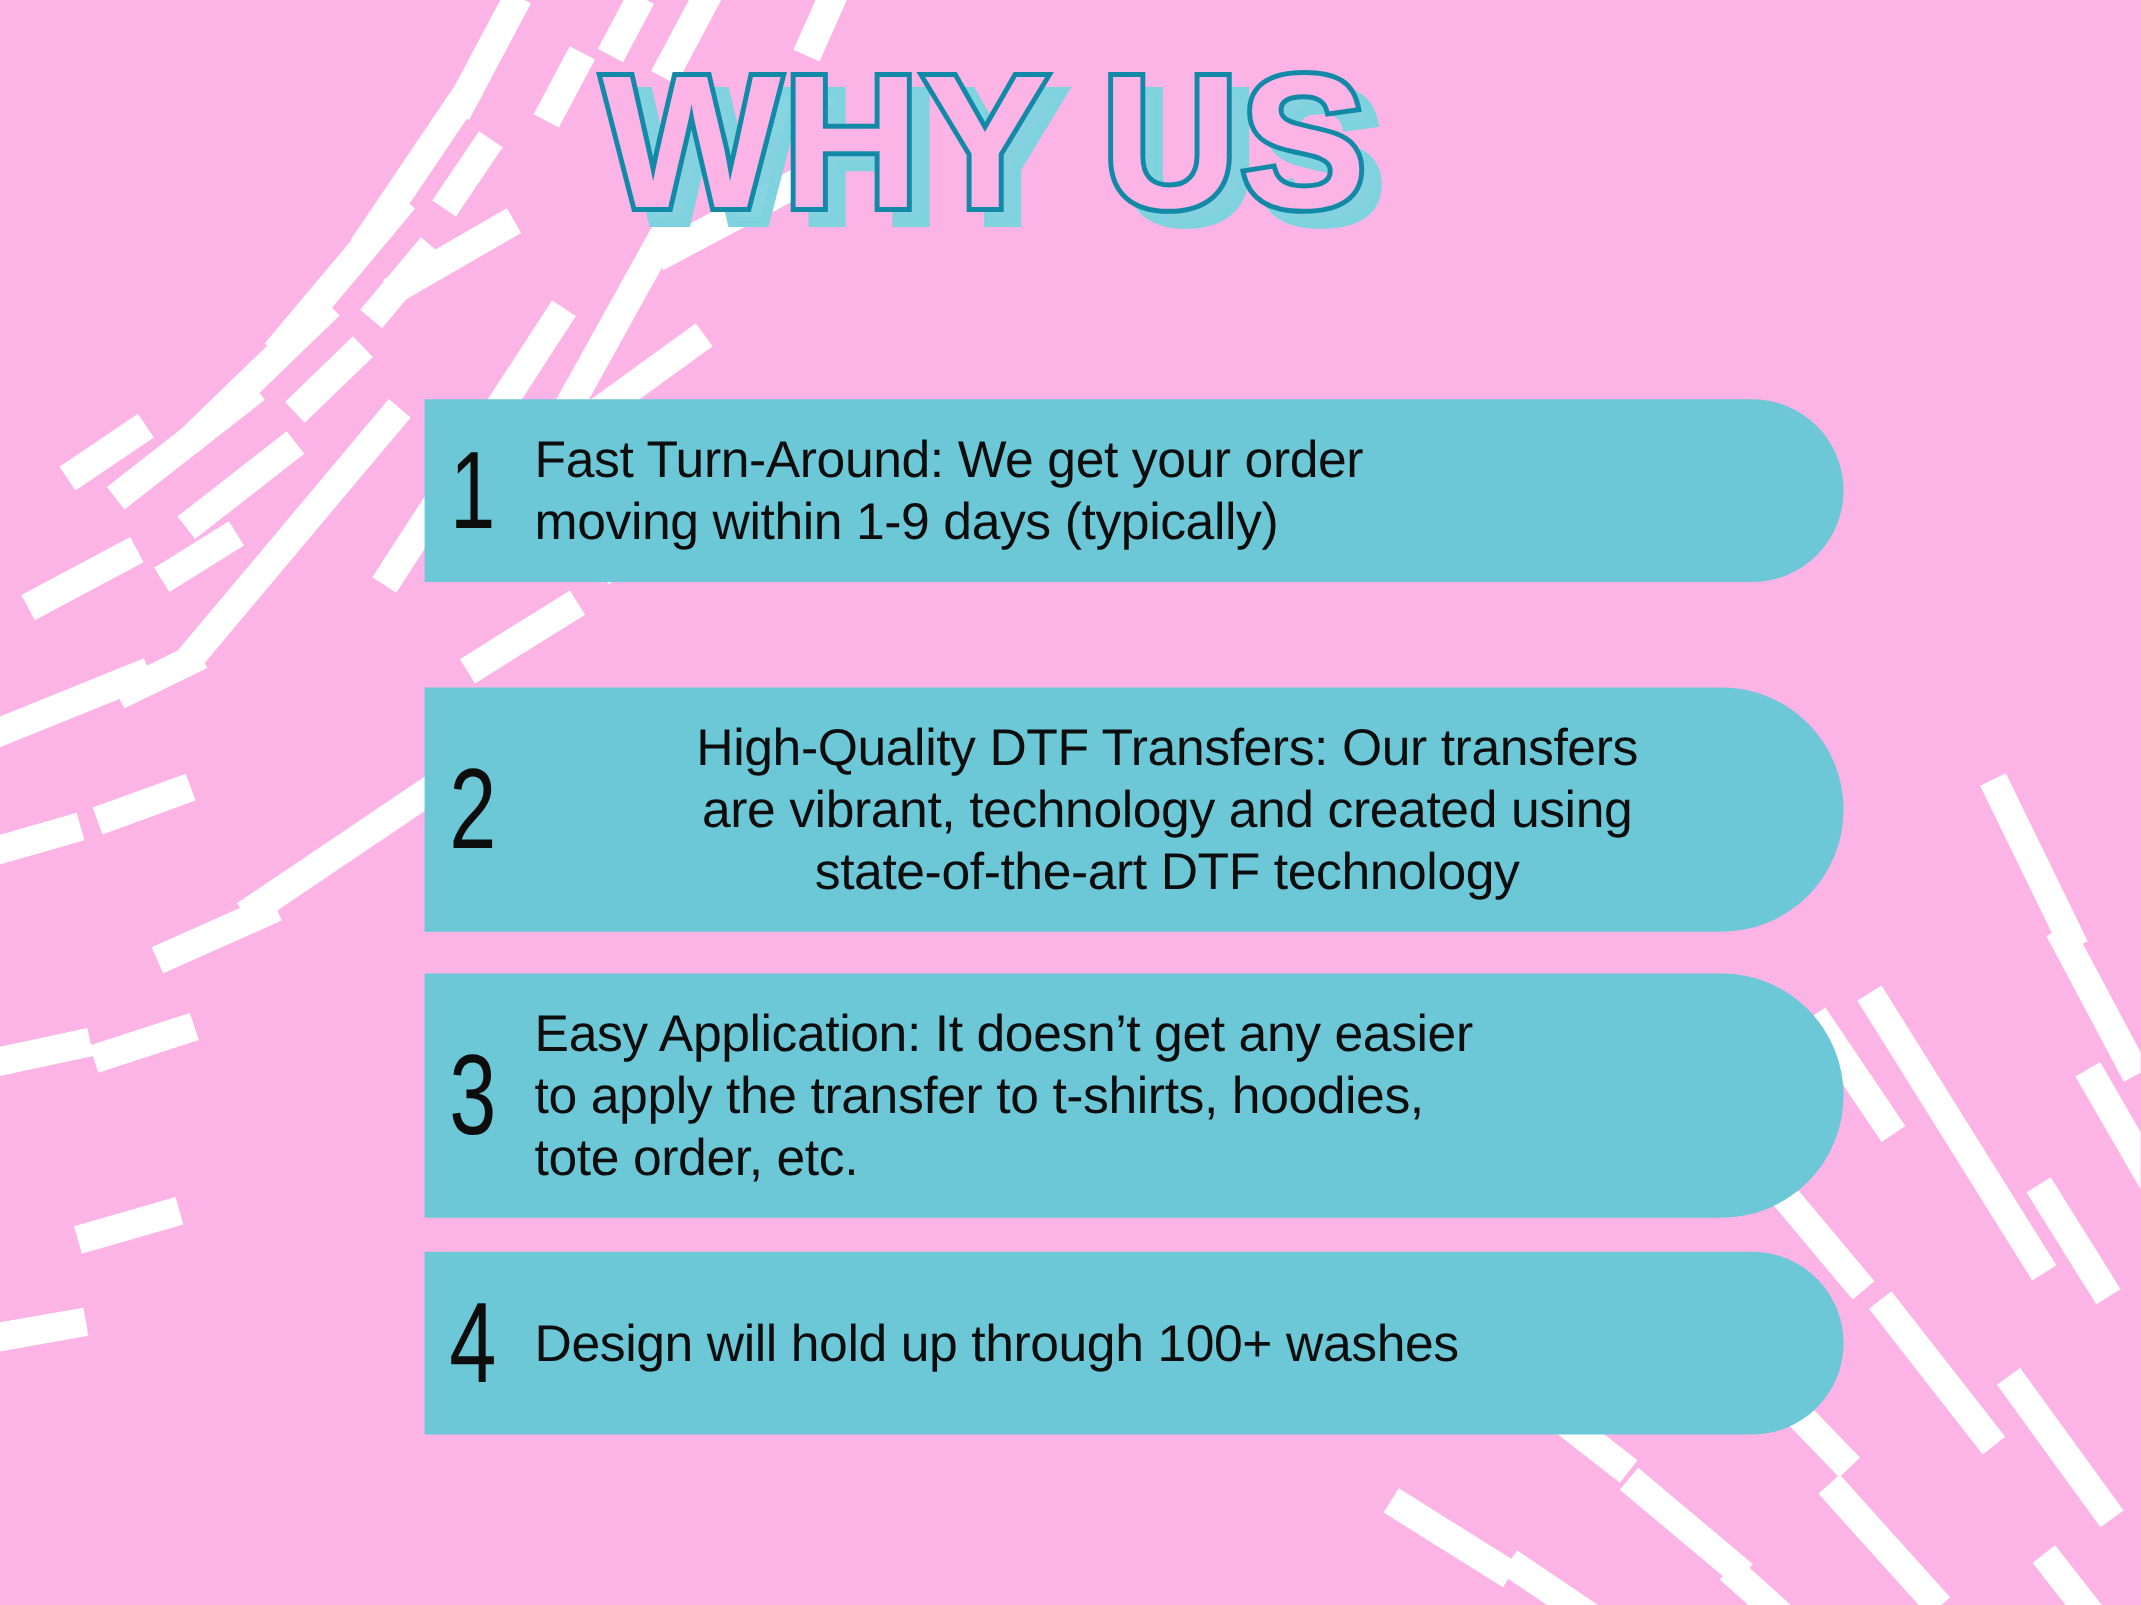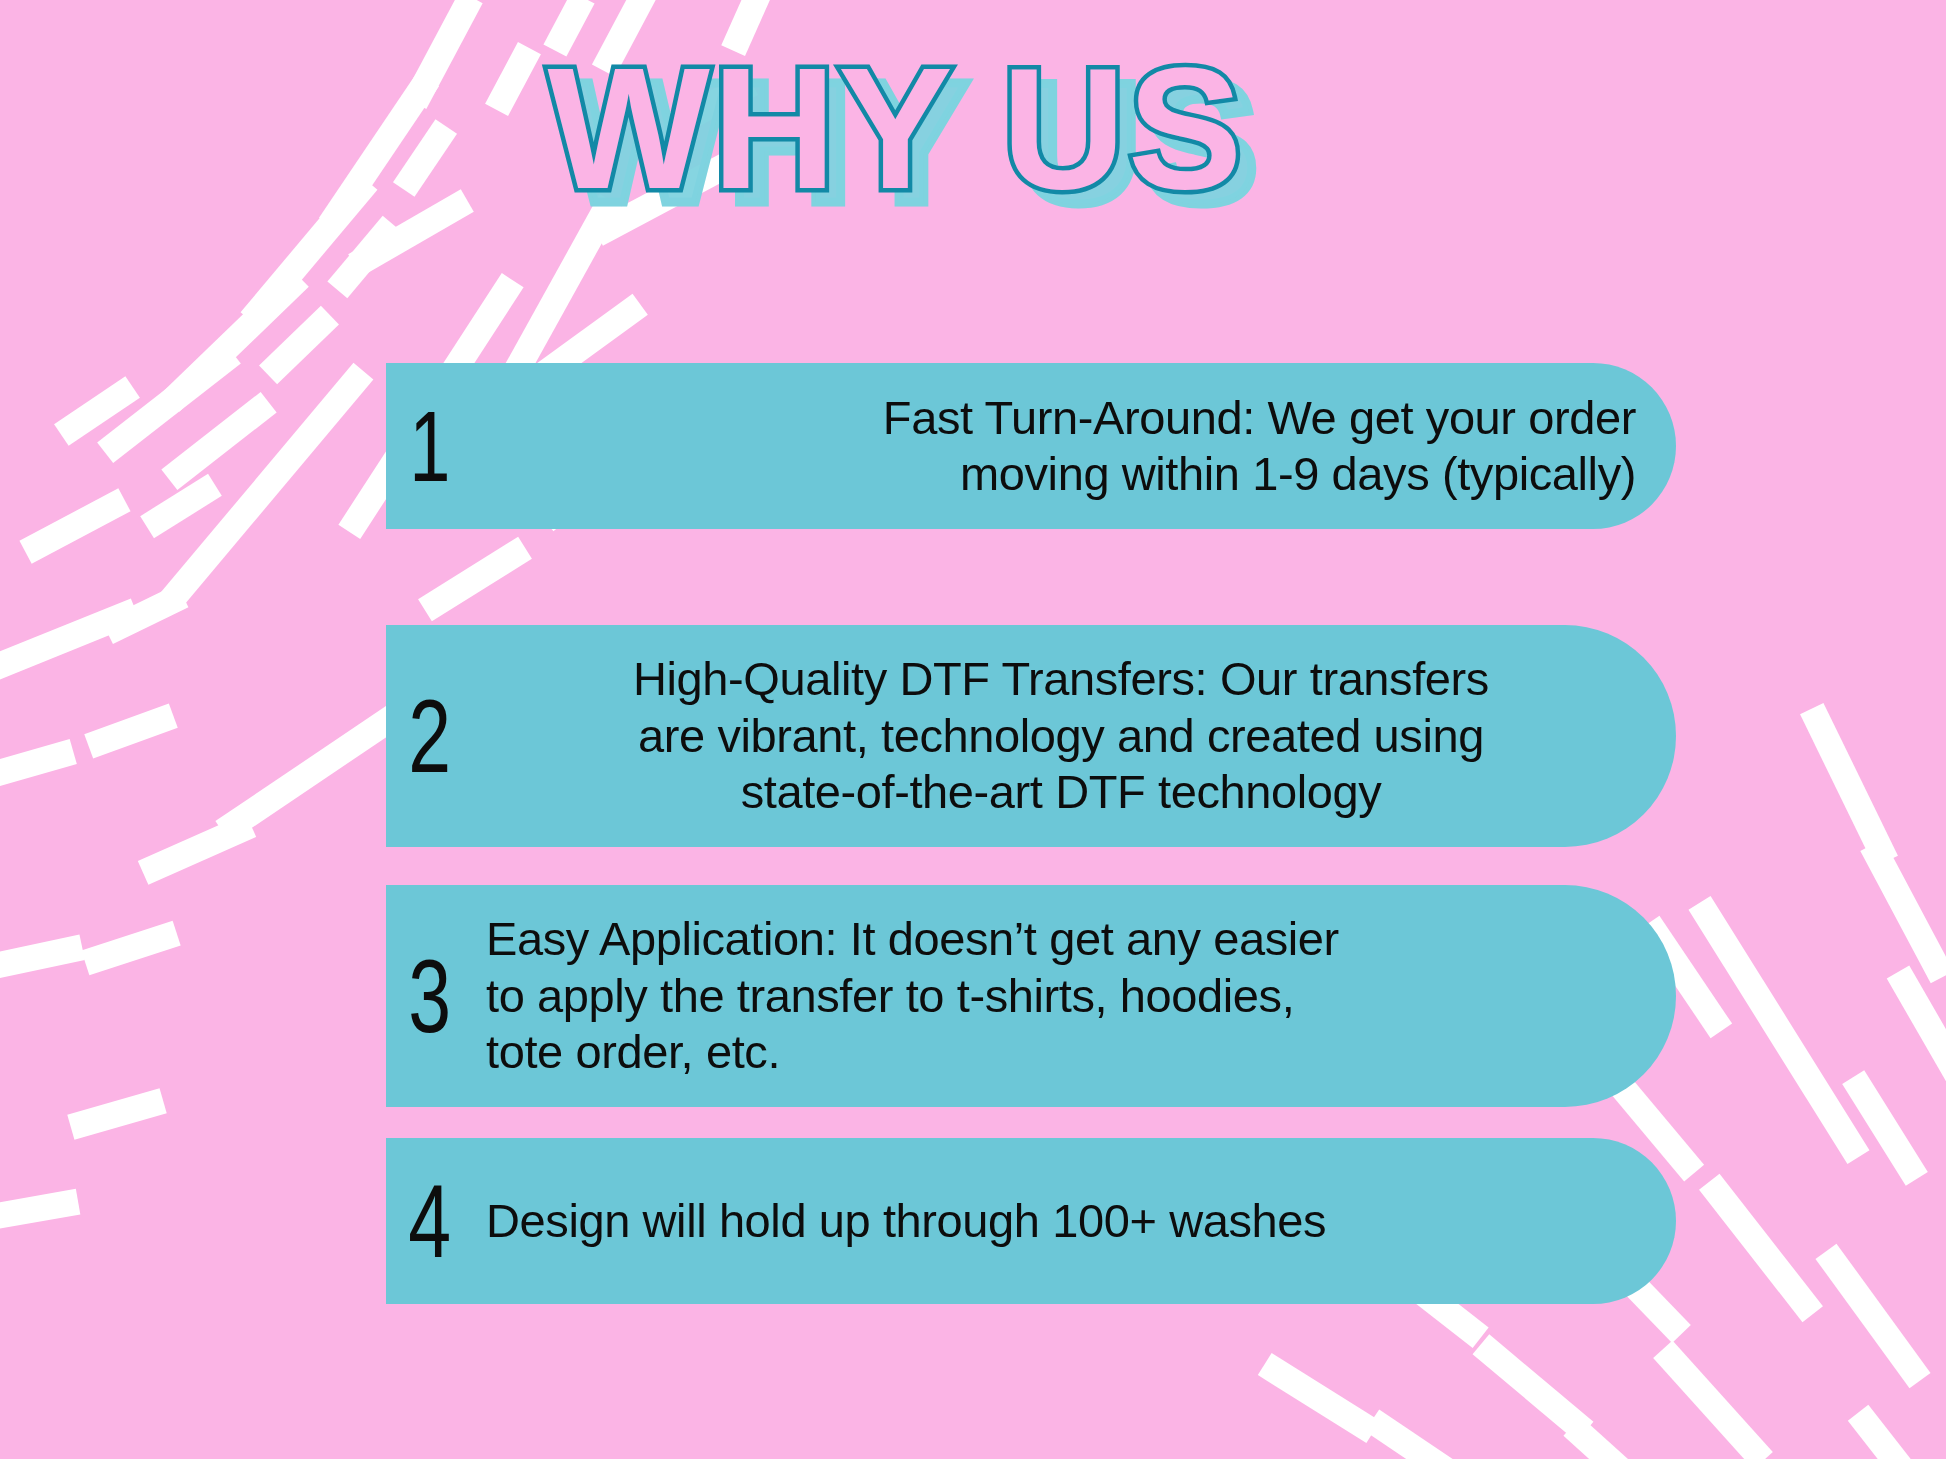--- a/index.html
+++ b/index.html
@@ -63,21 +63,21 @@
     font-weight:400;
     font-size:47px;
     line-height:1.2;
     letter-spacing:-0.4px;
     padding-right:40px;
   }
   .card-text span{display:block;}
 
   #card-1{left:386px;top:363px;width:1290px;height:166px;}
   #card-1 .card-num{font-size:100px;}
-  #card-1 .card-text{padding-left:14px;text-align:right;}
+  #card-1 .card-text{padding-left:14px;}
 
   #card-2{left:386px;top:625px;width:1290px;height:222px;}
   #card-2 .card-text{padding-left:14px;text-align:center;}
 
   #card-3{left:386px;top:885px;width:1290px;height:222px;}
   #card-3 .card-text{padding-left:14px;}
 
   #card-4{left:386px;top:1138px;width:1290px;height:166px;}
   #card-4 .card-text{padding-left:14px;}
 </style>

